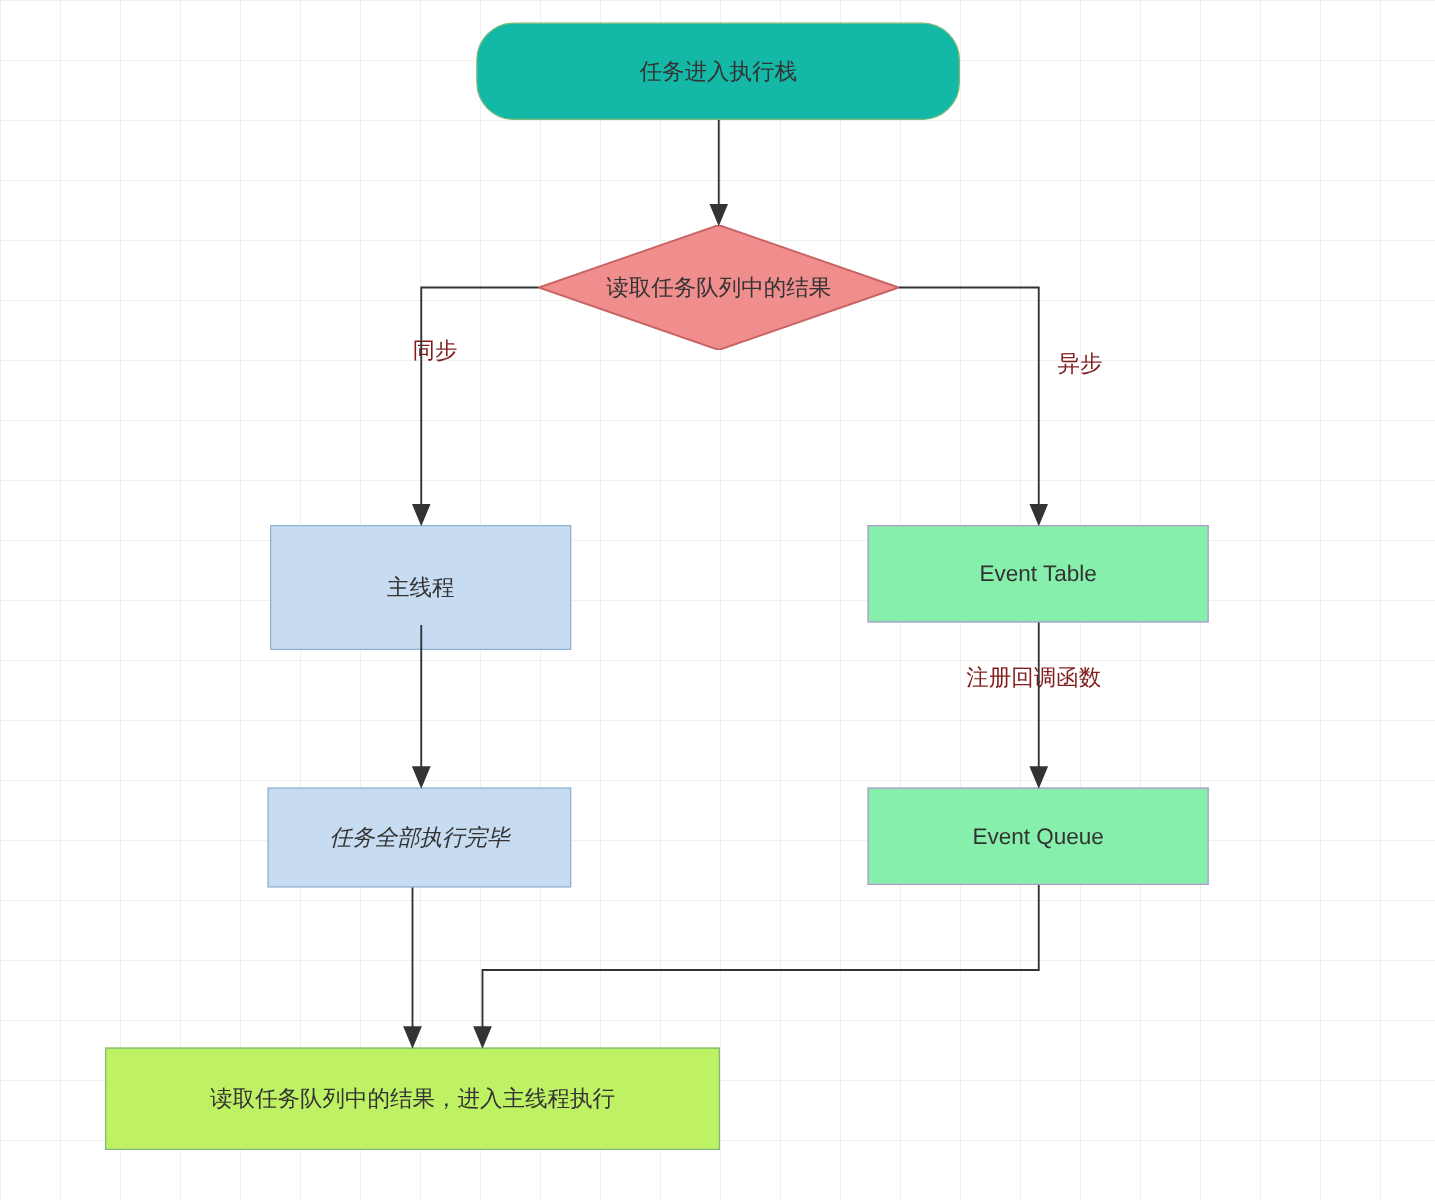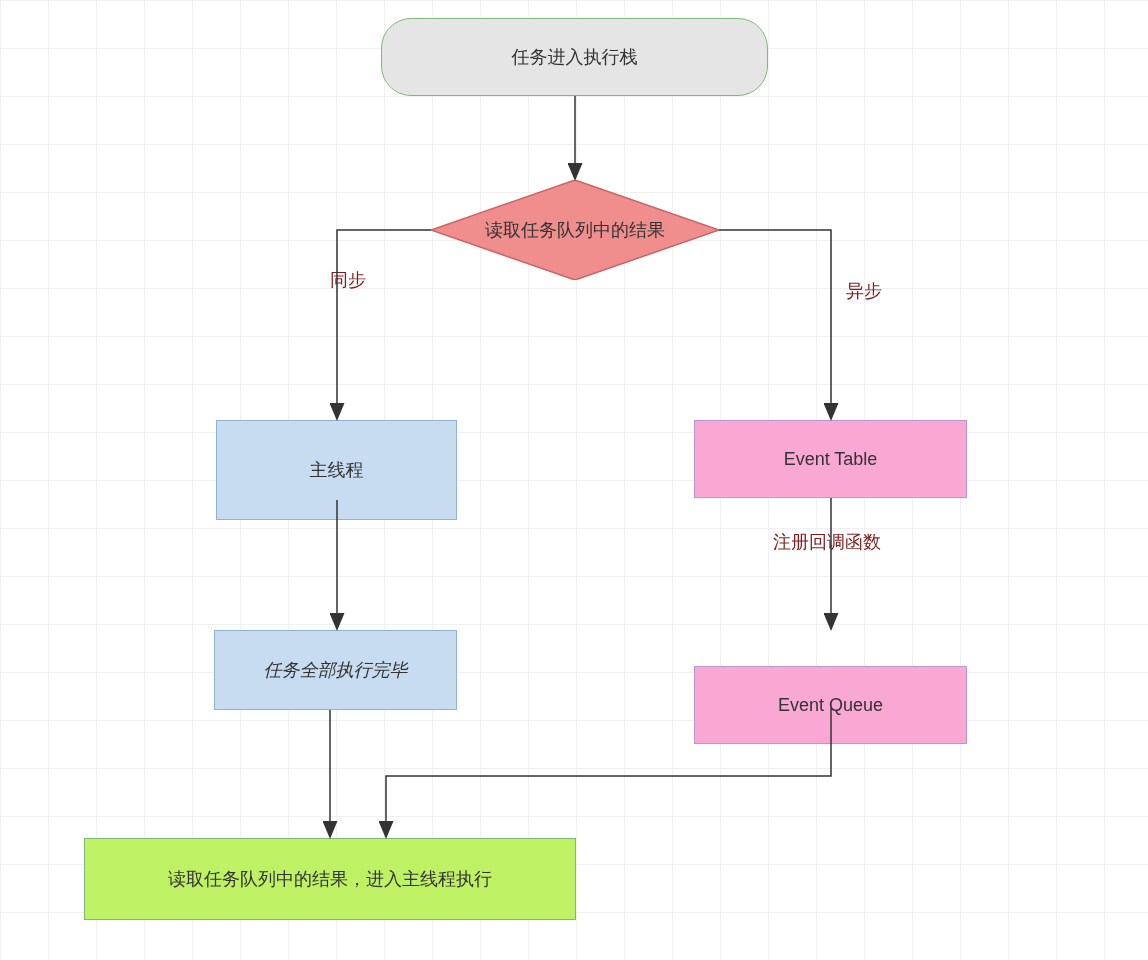--- a/index.html
+++ b/index.html
@@ -26,21 +26,21 @@
       align-items: center;
       justify-content: center;
       text-align: center;
       font-size: 18px;
       color: #333;
       border: 1.5px solid;
     }
     
     .node-terminal {
       border-radius: 30px;
-      background-color: #e5e5e5;
+      background-color: #14b8a6;
       border-color: #7fb977;
     }
     
     .node-decision-wrap {
       position: absolute;
     }
     
     .decision-text {
       position: absolute;
       top: 50%;
@@ -51,21 +51,21 @@
       white-space: nowrap;
       z-index: 2;
     }
     
     .node-process-blue {
       background-color: #c7dcf0;
       border-color: #8fb3d4;
     }
     
     .node-process-purple {
-      background-color: #f9a8d4;
+      background-color: #86efac;
       border-color: #b896d4;
     }
     
     .node-process-green {
       background-color: #bef264;
       border-color: #7fb977;
     }
     
     .edge-label {
       position: absolute;
@@ -109,21 +109,21 @@
 </div>
 
 <div class="node node-process-purple" style="left: 694px; top: 420px; width: 273px; height: 78px;">
   <span>Event Table</span>
 </div>
 
 <div class="node node-process-blue" style="left: 214px; top: 630px; width: 243px; height: 80px; font-style: italic;">
   <span>任务全部执行完毕</span>
 </div>
 
-<div class="node node-process-purple" style="left: 694px; top: 630px; width: 273px; height: 78px; margin-top: 36px;">
+<div class="node node-process-purple" style="left: 694px; top: 630px; width: 273px; height: 78px;">
   <span>Event Queue</span>
 </div>
 
 <div class="node node-process-green" style="left: 84px; top: 838px; width: 492px; height: 82px;">
   <span>读取任务队列中的结果，进入主线程执行</span>
 </div>
 
 <div class="edge-label" style="left: 330px; top: 268px;">同步</div>
 
 <div class="edge-label" style="left: 846px; top: 279px;">异步</div>

